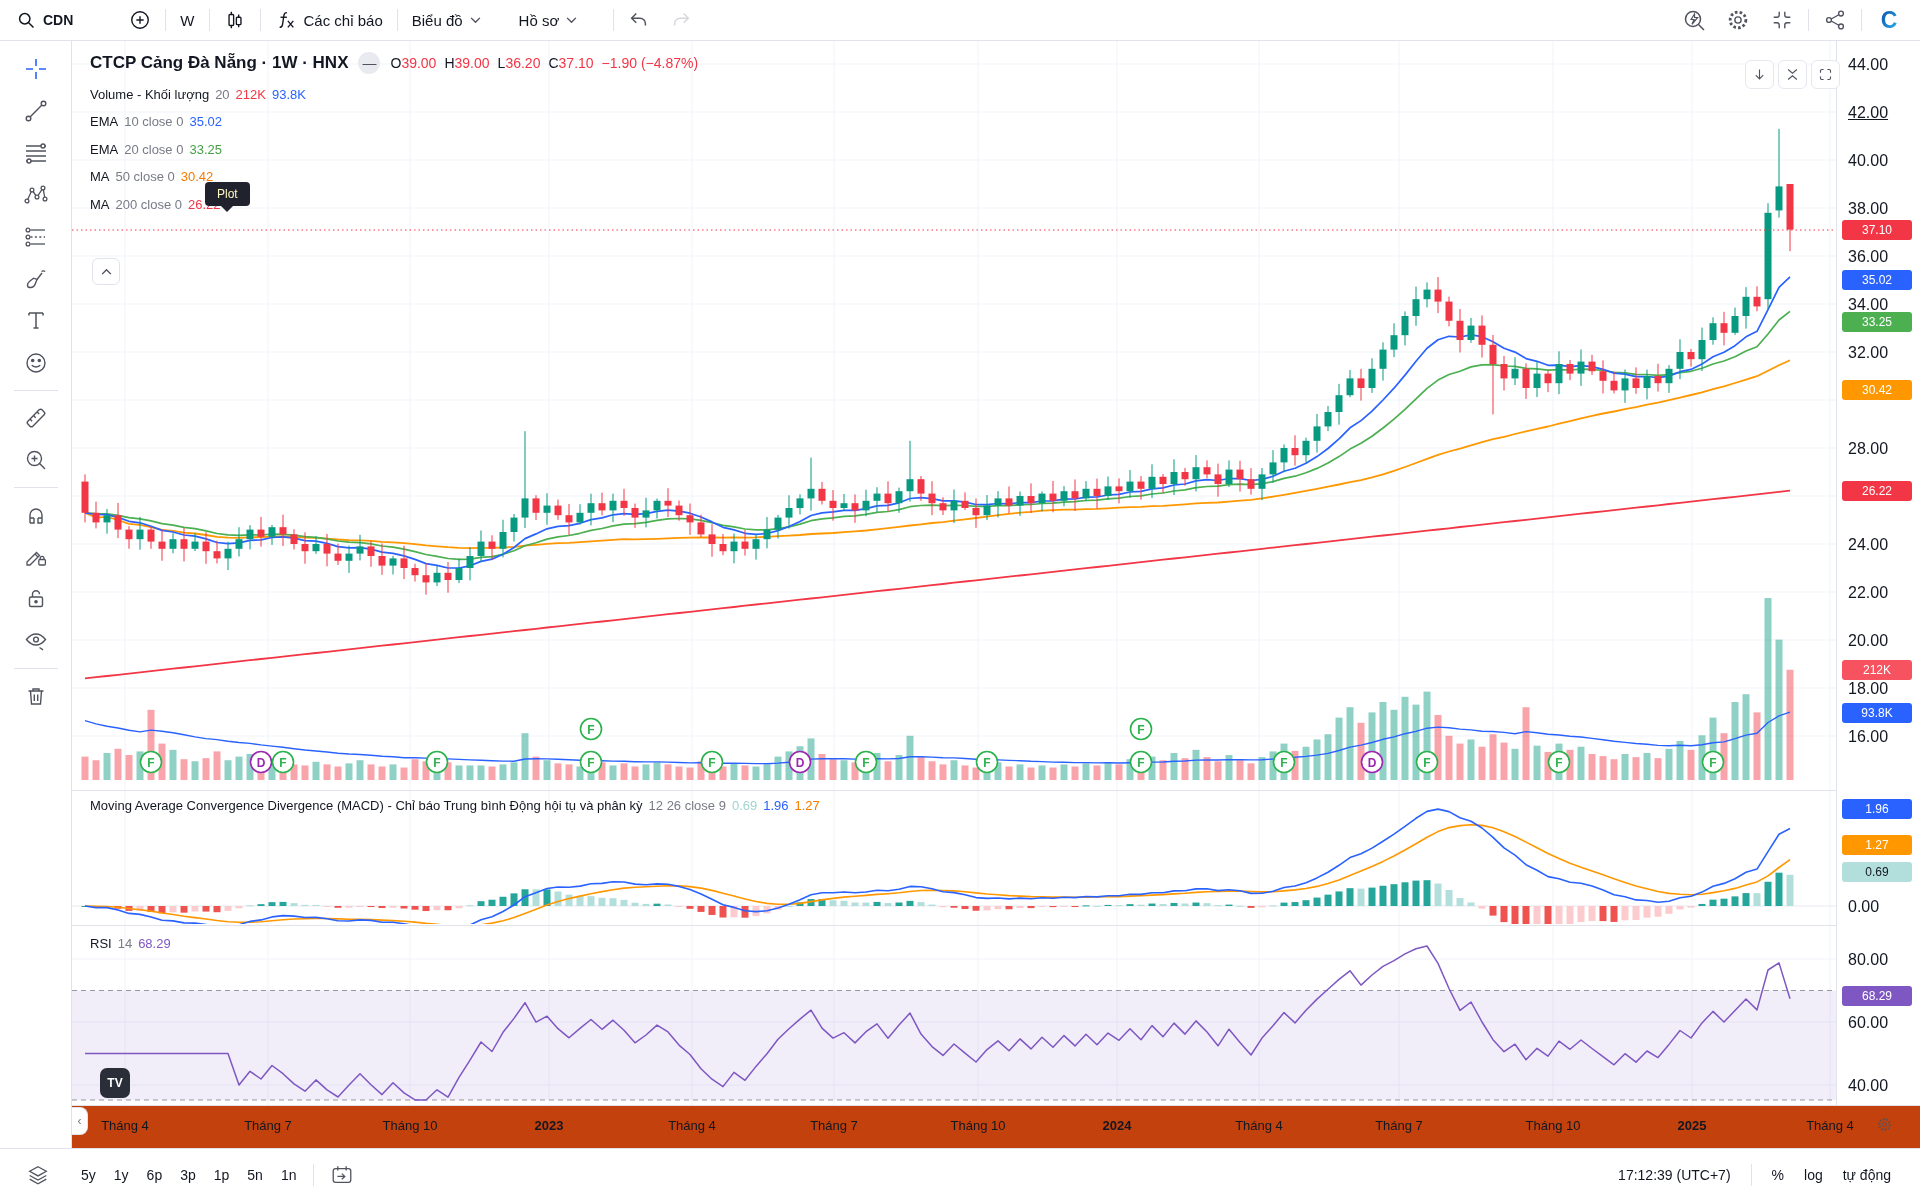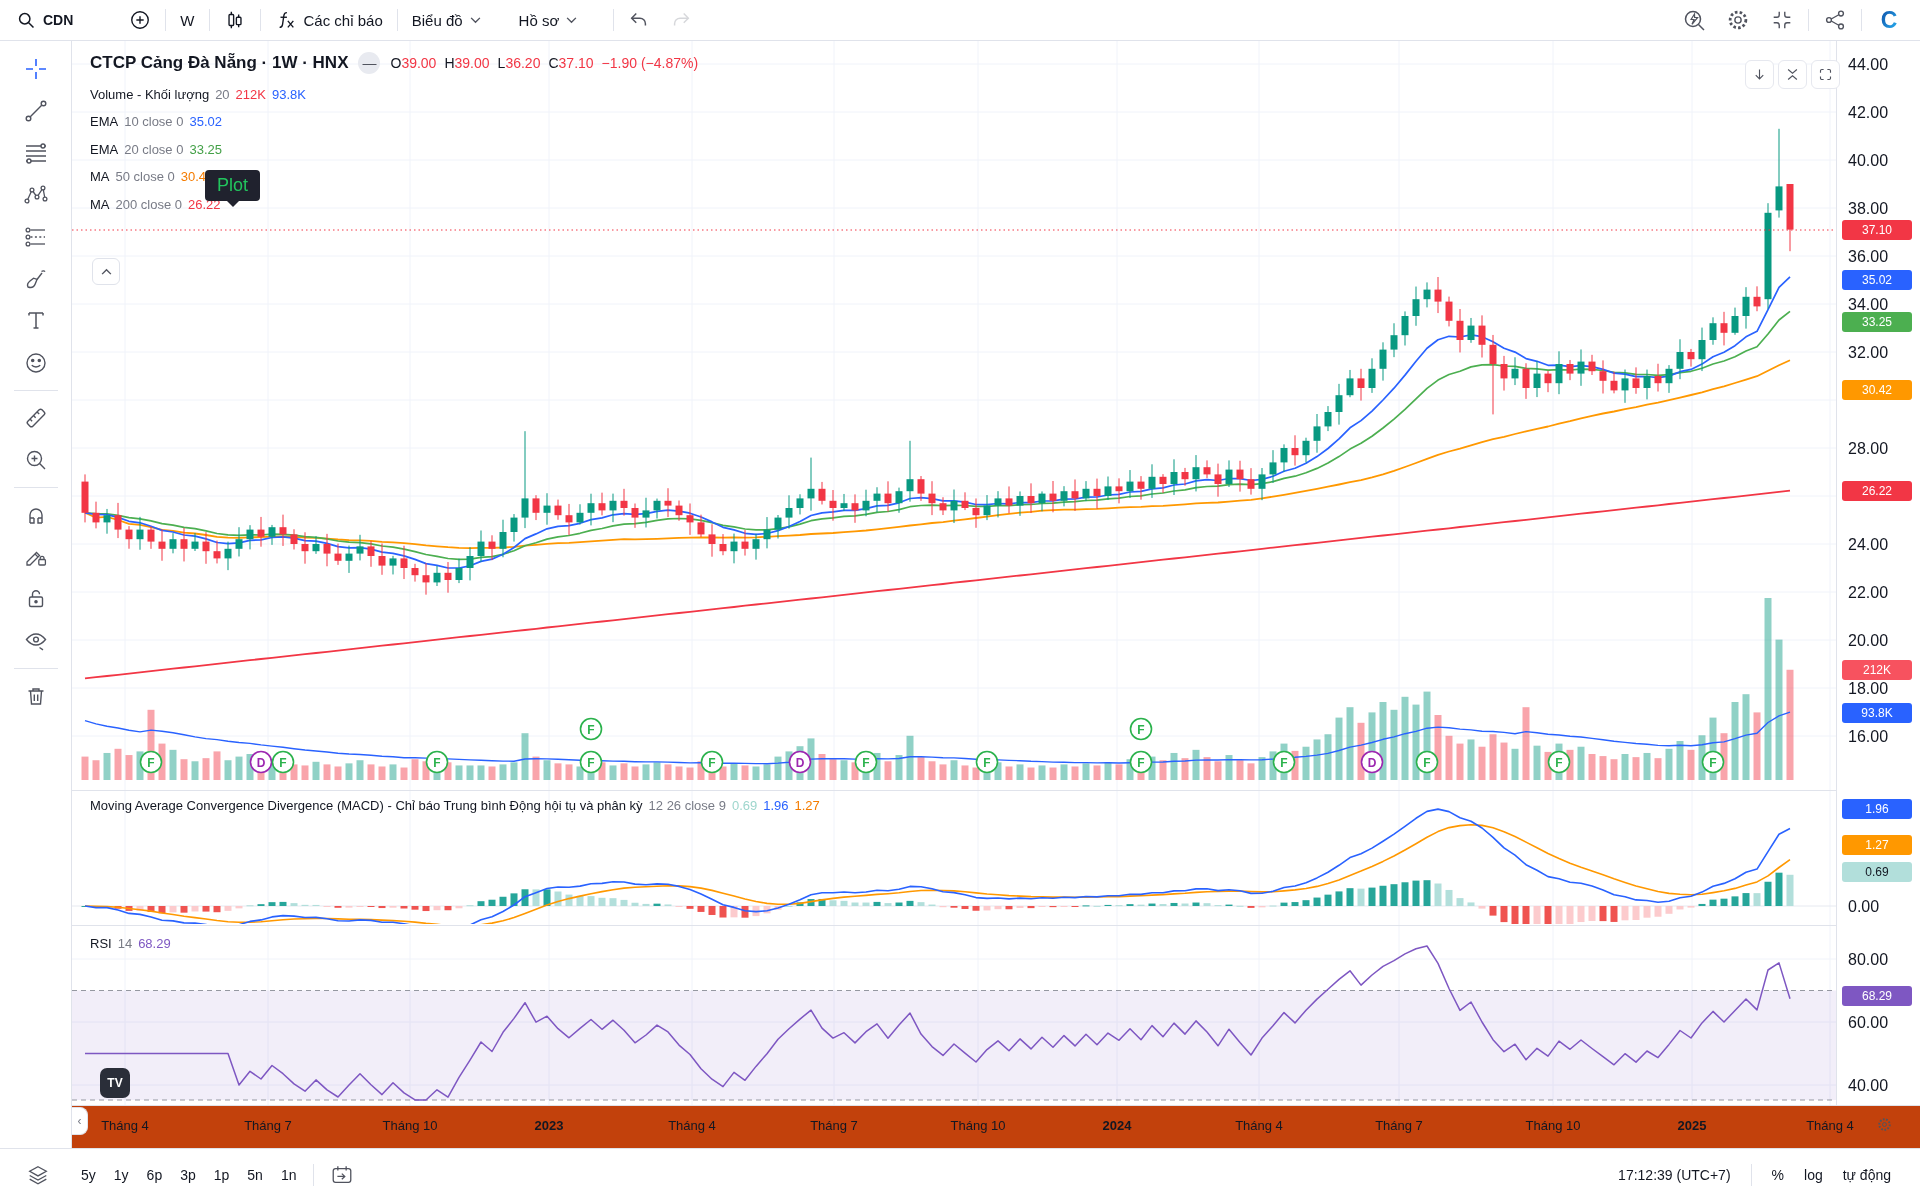--- a/index.html
+++ b/index.html
@@ -26,21 +26,21 @@
   .lg-title-row{display:flex;align-items:center;gap:10px;font-size:17px;}
   .lg-title{font-weight:700;cursor:pointer;}
   .lg-minus{width:22px;height:22px;border-radius:50%;background:#e8eaf0;color:#50535e;display:flex;
             align-items:center;justify-content:center;font-size:14px;cursor:pointer;}
   .ohlc{display:flex;gap:8px;font-size:14px;align-items:center;}
   .ohlc b{font-weight:400;color:#131722;}
   .dn{color:#f23645;}
   .lg-row{display:flex;gap:6px;align-items:center;font-size:13px;margin-top:12.5px;cursor:pointer;}
   .lg-par{color:#787b86;}
   .v-blue{color:#2962ff;} .v-green{color:#43a047;} .v-orange{color:#f57c00;} .v-red{color:#f23645;}
-  .plot-tip{position:absolute;left:205px;top:170px;z-index:14;background:#20222e;color:#22c55e;font-size:18px;
+  .plot-tip{position:absolute;left:205px;top:182px;z-index:14;background:#20222e;color:#fef9c3;font-size:12px;
             padding:5px 12px;border-radius:4px;}
   .plot-tip:after{content:"";position:absolute;left:50%;bottom:-6px;margin-left:-6px;border:6px solid transparent;border-top-color:#20222e;border-bottom:none;}
   .lg-collapse{position:absolute;left:92px;top:258px;width:26px;height:25px;background:#fff;border:1px solid #e0e3eb;
                border-radius:6px;display:flex;align-items:center;justify-content:center;cursor:pointer;color:#50535e;z-index:12;}
   .pane-btns{position:absolute;left:1745px;top:60px;display:flex;gap:4px;z-index:12;}
   .pane-btn{width:27px;height:27px;background:#fff;border:1px solid #e6e8ef;border-radius:6px;display:flex;
             align-items:center;justify-content:center;cursor:pointer;color:#50535e;}
   .ind-legend{position:absolute;z-index:12;font-size:13px;display:flex;gap:6px;align-items:center;white-space:nowrap;}
   .tv-logo{position:absolute;left:100px;top:1068px;width:30px;height:30px;background:#2a2e39;border-radius:7px;
            color:#fff;font-weight:700;font-size:12px;display:flex;align-items:center;justify-content:center;z-index:12;cursor:pointer;}
@@ -1133,21 +1133,21 @@
   <div class="ind-legend" style="left:90px;top:936px">
     <span>RSI</span>
     <span class="lg-par">14</span>
     <span style="color:#7e57c2">68.29</span>
   </div>
 
   <div class="tv-logo">TV</div>
 
   <div class="price-axis" id="price-axis">
       <div class="p-tick" style="top: 16px;">44.00</div>
-      <div class="p-tick" style="top: 64px;">42.00</div>
+      <div class="p-tick" style="top: 64px; text-decoration: underline;">42.00</div>
       <div class="p-tick" style="top: 112px;">40.00</div>
       <div class="p-tick" style="top: 160px;">38.00</div>
       <div class="p-tick" style="top: 208px;">36.00</div>
       <div class="p-tick" style="top: 256px;">34.00</div>
       <div class="p-tick" style="top: 304px;">32.00</div>
       <div class="p-tick" style="top: 400px;">28.00</div>
       <div class="p-tick" style="top: 496px;">24.00</div>
       <div class="p-tick" style="top: 544px;">22.00</div>
       <div class="p-tick" style="top: 592px; text-align: center;">20.00</div>
       <div class="p-tick" style="top: 640px;">18.00</div>

